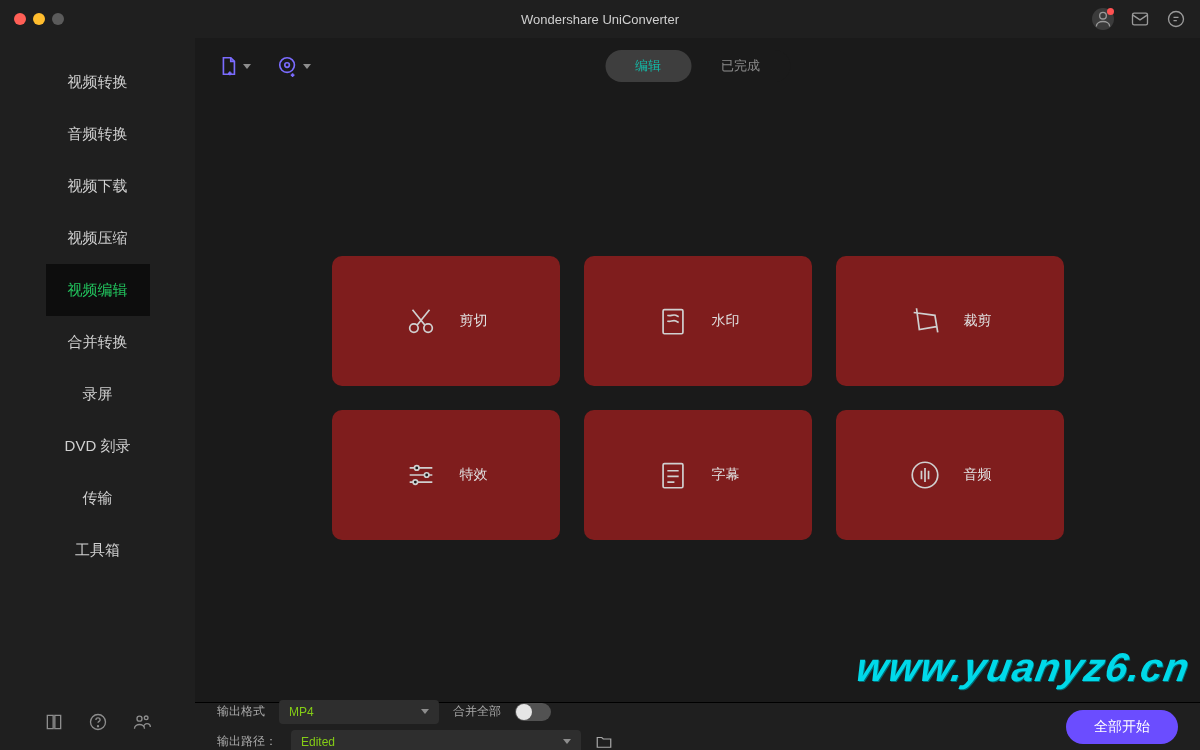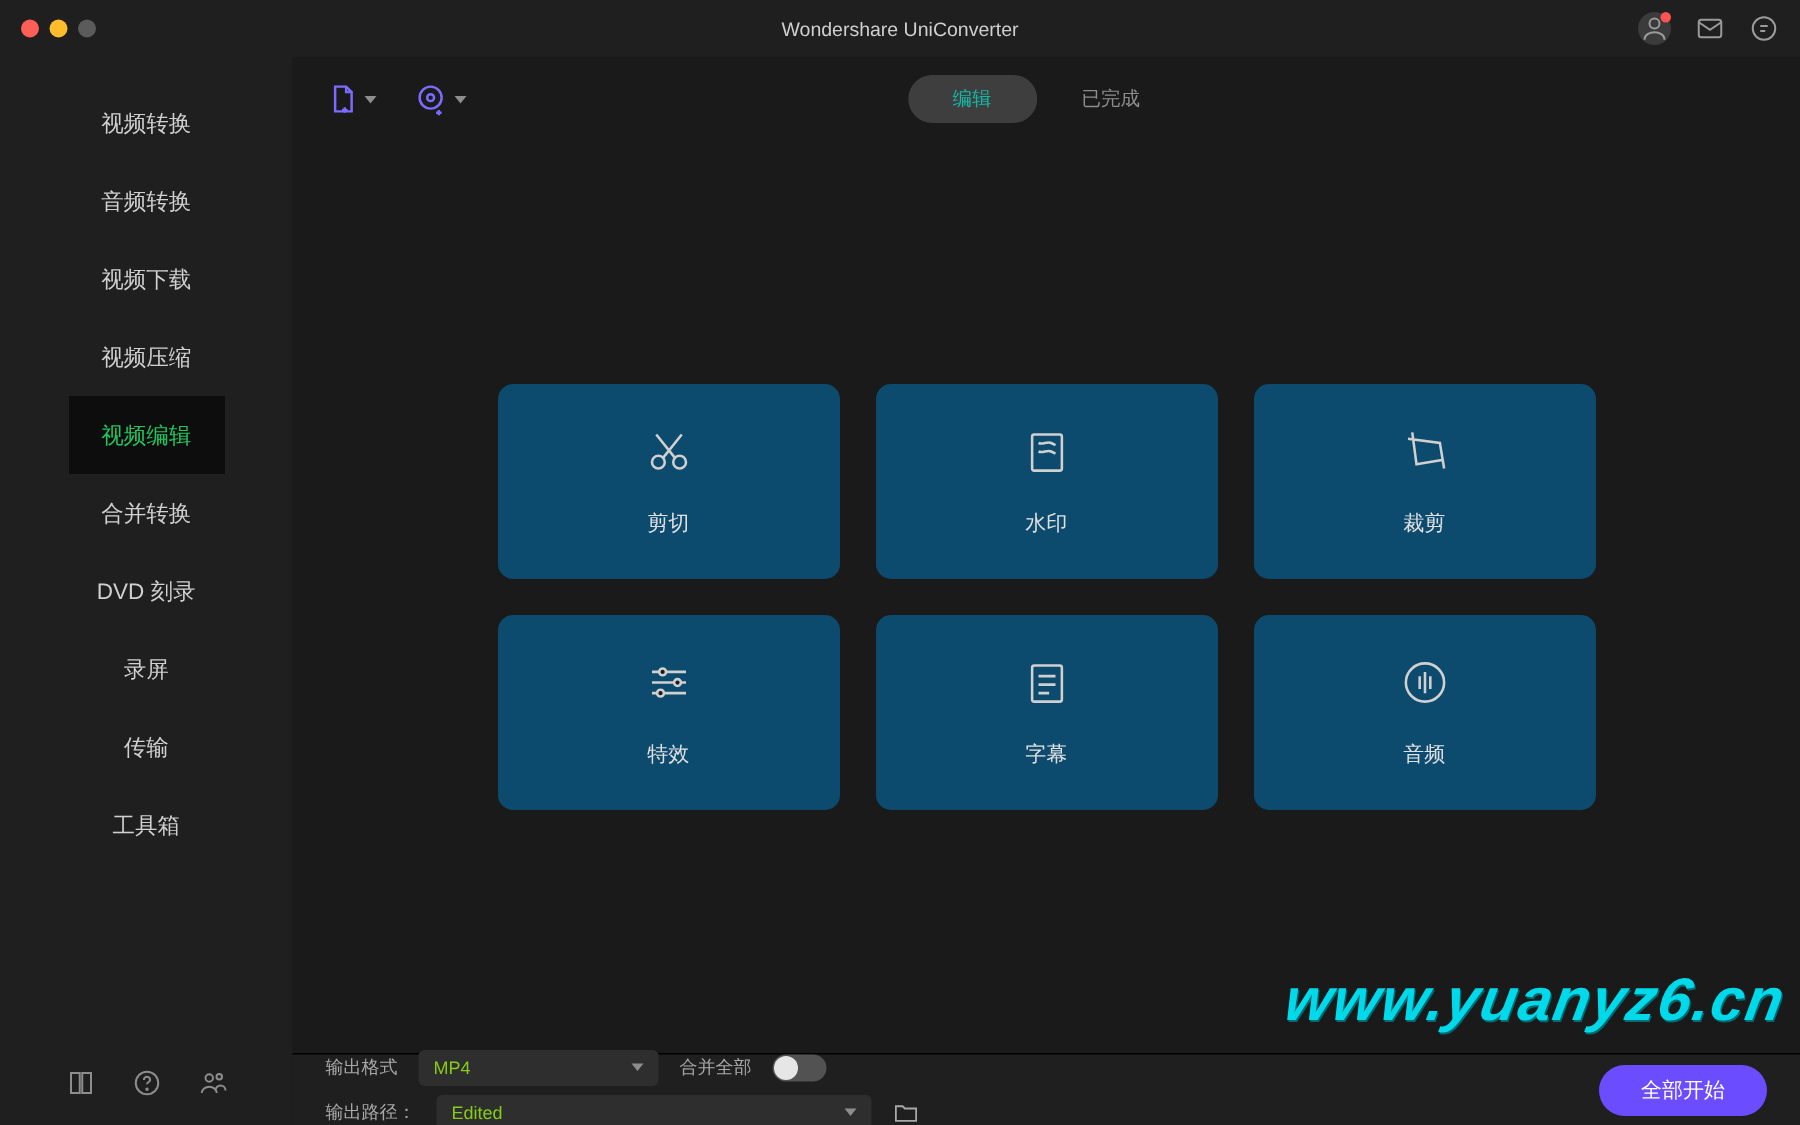--- a/index.html
+++ b/index.html
@@ -36,21 +36,21 @@
   .caret { width:0; height:0; border-left:4px solid transparent; border-right:4px solid transparent; border-top:5px solid #8d8d8d; }
 
   .seg { position:absolute; left:50%; transform:translateX(-50%); display:flex; background:#1a1a1a; border-radius: 18px; height:32px; align-items:center;}
   .seg-item { padding: 0 30px; height:100%; display:flex; align-items:center; font-size:13px; color:#14b8a6; cursor:pointer; border-radius:18px;}
   .seg-item.active { background:#3e3e3e; }
   .seg-item:not(.active){ color:#8d8d8d;}
 
   
   .card-area { flex:1; display:flex; align-items:center; justify-content:center; }
   .card-grid { display:grid; grid-template-columns: repeat(3, 228px); grid-template-rows: repeat(2, 130px); gap: 24px; }
-  .card { background:#0c4a6e; border-radius:10px; display:flex; flex-direction:column; align-items:center; justify-content:center; gap:22px; cursor:pointer; }
+  .card { background:#7f1d1d; border-radius:10px; display:flex; flex-direction:row; align-items:center; justify-content:center; gap:22px; cursor:pointer; }
   .card-icon { width:34px; height:34px; color:#d0d0d0; }
   .card-label { font-size:14px; color:#e0e0e0; }
 
   
   .footer { height: 48px; border-top:1px solid #000; background:#1f1f1f; padding: 8px 22px; display:flex; flex-direction:column; justify-content:center; gap:6px; position:relative;}
   .f-row { display:flex; align-items:center; gap:14px; font-size:12px; color:#a8a8a8;}
   .select { background:#2e2e2e; height:24px; border-radius:4px; padding: 0 10px; display:flex; align-items:center; justify-content:space-between; font-size:12px; color:#84cc16; cursor:pointer;}
   .select.sm { width: 160px; }
   .select.md { width: 290px; }
   .toggle { width:36px; height:18px; border-radius:9px; background:#525252; position:relative;}
@@ -103,24 +103,24 @@
   <div class="sidebar-item">
       <span>视频压缩</span>
     </div>
   <div class="sidebar-item active">
       <span>视频编辑</span>
     </div>
   <div class="sidebar-item">
       <span>合并转换</span>
     </div>
   <div class="sidebar-item">
+      <span>录屏</span>
+    </div>
+  <div class="sidebar-item">
       <span>DVD 刻录</span>
-    </div>
-  <div class="sidebar-item">
-      <span>录屏</span>
     </div>
   <div class="sidebar-item">
       <span>传输</span>
     </div>
   <div class="sidebar-item">
       <span>工具箱</span>
     </div>
 
   <div class="sidebar-bottom">
     <svg class="sb-icon" viewBox="0 0 24 24" fill="none" stroke="currentColor" stroke-width="1.6">

